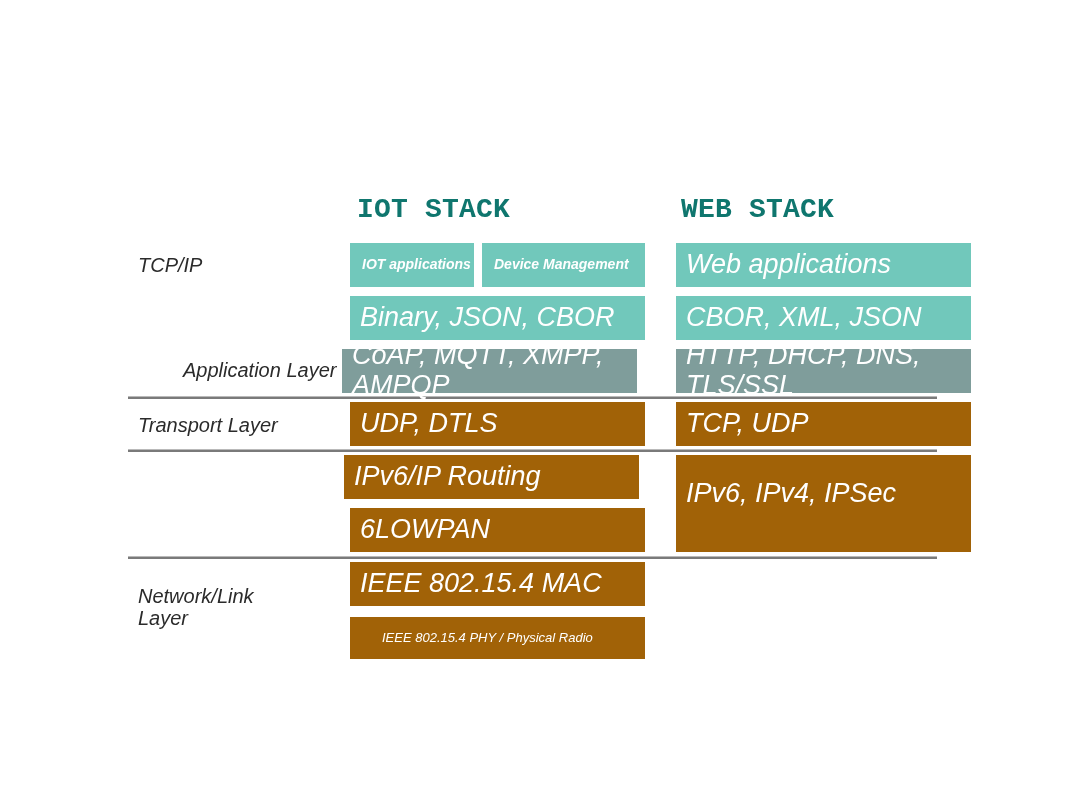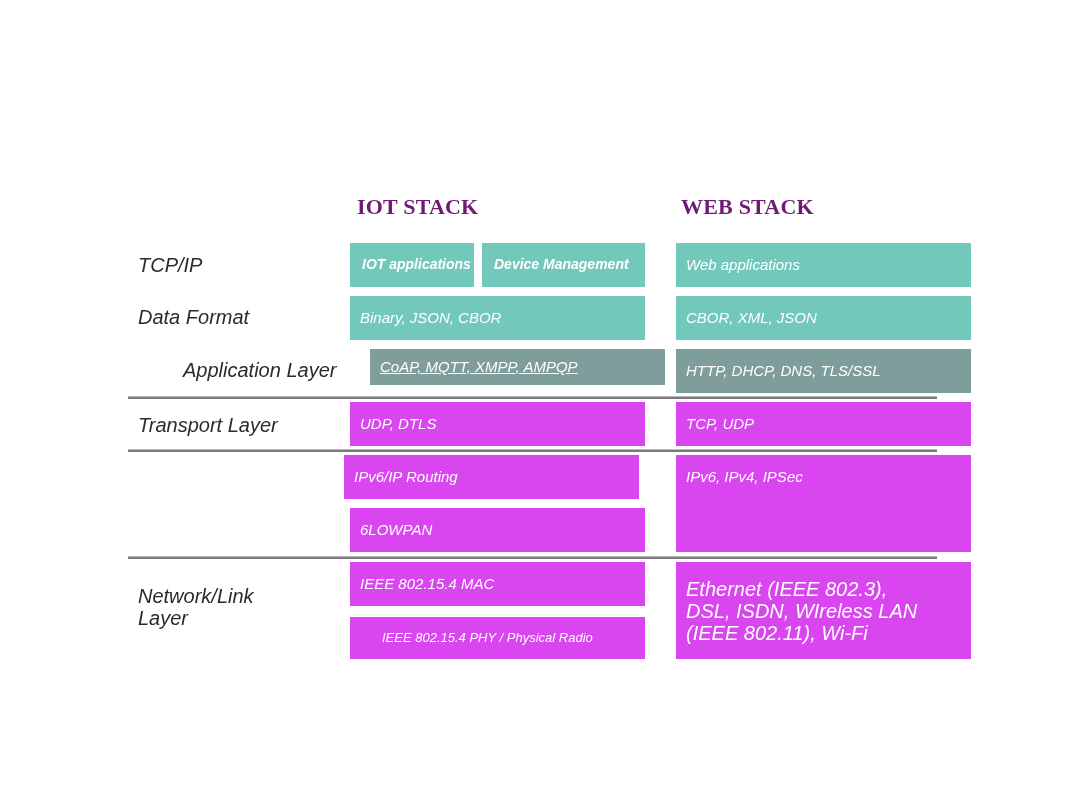--- a/index.html
+++ b/index.html
@@ -19,24 +19,24 @@
   .diagram {
     position: absolute;
     left: 0; top: 0;
     width: 1080px;
     height: 810px;
   }
 
   
   .col-header {
     position: absolute;
-    font-family: Liberation Serif, serif;
+    font-family: Liberation Mono, monospace;
     font-weight: bold;
-    font-size: 22px;
-    color: #701a75;
+    font-size: 28px;
+    color: #0f766e;
     letter-spacing: 0.2px;
     white-space: nowrap;
   }
   #hdr-iot  { left: 357px; top: 194px; }
   #hdr-web  { left: 681px; top: 194px; }
 
   
   .row-label {
     position: absolute;
     left: 138px;
@@ -68,41 +68,40 @@
     align-items: center;
     font-family: "Liberation Sans", sans-serif;
     font-style: italic;
     color: #ffffff;
     padding-left: 10px;
     line-height: 1.1;
     white-space: pre-line;
   }
   .blk.t-teal   { background: #71c8bb; }
   .blk.t-dteal  { background: #7f9d9b; }
-  .blk.t-purple { background: #d946ef; }
+  .blk.t-purple { background: #a16207; }
 
-  .blk.f-lg  { font-size: 15px; }
+  .blk.f-lg  { font-size: 27px; }
   .blk.f-md  { font-size: 20px; }
   .blk.f-sm  { font-size: 14px; font-weight: bold; padding-left: 12px; }
   .blk.f-xs  { font-size: 13px; padding-left: 32px; }
 
-  .blk.top-align { align-items: flex-start; padding-top: 14px; }
+  .blk.top-align { align-items: flex-start; padding-top: 24px; }
 </style>
 </head>
 <body>
 
 <div class="diagram">
 
   <div class="col-header" id="hdr-iot">IOT STACK</div>
 
   <div class="col-header" id="hdr-web">WEB STACK</div>
 
   <div class="row-label" style="top:254px;">TCP/IP</div>
 
-  <div class="row-label" style="top:306px;">Data Format</div>
 
   <div class="row-label" style="top:359px;margin-left:45px;">Application Layer</div>
 
   <div class="row-label" style="top:414px;">Transport Layer</div>
 
 
   <div class="row-label" style="top:585px;">Network/Link
 Layer</div>
 
   <div class="sep" style="top:396px;"></div>
@@ -110,21 +109,21 @@
   <div class="sep" style="top:449px;"></div>
 
   <div class="sep" style="top:556px;"></div>
 
   <div class="blk t-teal f-sm" style="left:350px; top:243px; width:124px; height:44px;">IOT applications</div>
 
   <div class="blk t-teal f-sm" style="left:482px; top:243px; width:163px; height:44px;">Device Management</div>
 
   <div class="blk t-teal f-lg" style="left:350px; top:296px; width:295px; height:44px;">Binary, JSON, CBOR</div>
 
-  <div class="blk t-dteal f-lg" style="left:370px; top:349px; width:295px; height:36px;text-decoration:underline;">CoAP, MQTT, XMPP, AMPQP</div>
+  <div class="blk t-dteal f-lg" style="left:342px; top:349px; width:295px; height:44px;">CoAP, MQTT, XMPP, AMPQP</div>
 
   <div class="blk t-purple f-lg" style="left:350px; top:402px; width:295px; height:44px;">UDP, DTLS</div>
 
   <div class="blk t-purple f-lg" style="left:344px; top:455px; width:295px; height:44px;">IPv6/IP Routing</div>
 
   <div class="blk t-purple f-lg" style="left:350px; top:508px; width:295px; height:44px;">6LOWPAN</div>
 
   <div class="blk t-purple f-lg" style="left:350px; top:562px; width:295px; height:44px;">IEEE 802.15.4 MAC</div>
 
   <div class="blk t-purple f-xs" style="left:350px; top:617px; width:295px; height:42px;">IEEE 802.15.4 PHY / Physical Radio</div>
@@ -132,17 +131,14 @@
   <div class="blk t-teal f-lg" style="left:676px; top:243px; width:295px; height:44px;">Web applications</div>
 
   <div class="blk t-teal f-lg" style="left:676px; top:296px; width:295px; height:44px;">CBOR, XML, JSON</div>
 
   <div class="blk t-dteal f-lg" style="left:676px; top:349px; width:295px; height:44px;">HTTP, DHCP, DNS, TLS/SSL</div>
 
   <div class="blk t-purple f-lg" style="left:676px; top:402px; width:295px; height:44px;">TCP, UDP</div>
 
   <div class="blk t-purple f-lg top-align" style="left:676px; top:455px; width:295px; height:97px;">IPv6, IPv4, IPSec</div>
 
-  <div class="blk t-purple f-md" style="left:676px; top:562px; width:295px; height:97px;">Ethernet (IEEE 802.3),
-DSL, ISDN, WIreless LAN
-(IEEE 802.11), Wi-Fi</div>
 
 </div>
 
 </body></html>

